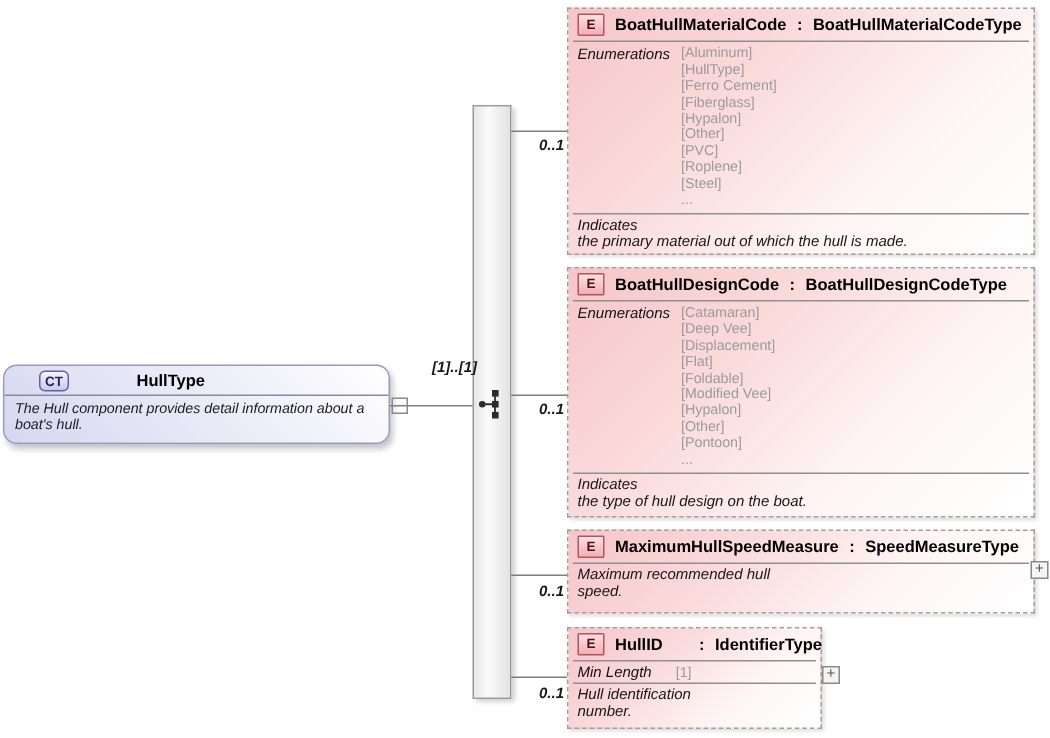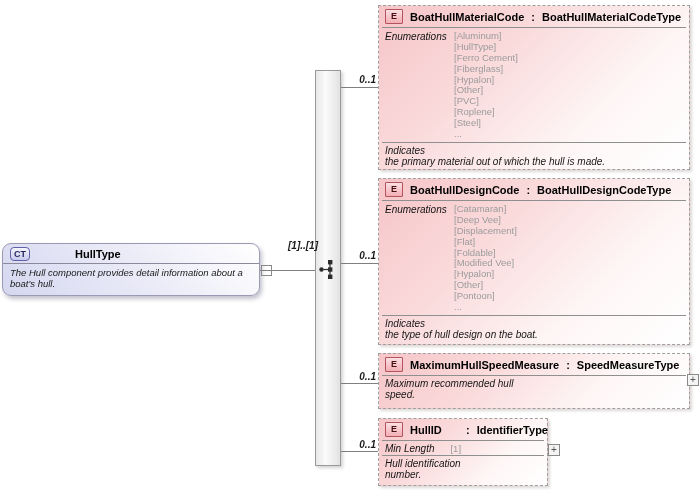--- a/index.html
+++ b/index.html
@@ -7,21 +7,21 @@
     position:relative; width:700px; height:492px; background:#ffffff;
     font-family:"Liberation Sans", sans-serif; overflow:hidden;
   }
   
   .hline { position:absolute; height:1px; background:#7f7f7f; z-index:1; }
   
   .card {
     position:absolute; font-size:10px; font-style:italic; font-weight:bold;
     color:#1a1a1a; z-index:3; line-height:11px;
   }
-  .card-right { width:34px; text-align:right; left:342px; }
+  .card-right { width:34px; text-align:right; left:342px;margin-top:18px; }
   .root-card  { left:276px; top:240px; width:42px; text-align:right; }
   
   .bar {
     position:absolute; left:315px; top:70px; width:26px; height:396px;
     box-sizing:border-box; border:1px solid #9a9a9a;
     background:linear-gradient(to right,#e7e7e7 0%,#fbfbfb 40%,#e2e2e2 100%);
     box-shadow:2px 2px 3px rgba(130,130,130,0.35); z-index:2;
   }
   .seq-icon { position:absolute; left:318px; top:259px; z-index:3; }
   
@@ -34,21 +34,21 @@
   .toggle.plus  { background:#f4f4f4; width:12px; height:12px; line-height:10px; }
   
   .ct-box {
     position:absolute; left:2px; top:243px; width:258px; height:53px;
     box-sizing:border-box; border:1px solid #9a9ab4; border-radius:9px;
     background:linear-gradient(225deg,#ffffff 0%,#ececf8 45%,#d5d7f0 100%);
     box-shadow:2px 3px 4px rgba(120,120,145,0.45); z-index:2;
   }
   .ct-title-row {
     display:flex; align-items:center; gap:6px; height:18px;
-    padding:1px 7px 0 7px; border-bottom:1px solid #8a8a9c;
+    padding:1px 7px 0 23px; border-bottom:1px solid #8a8a9c;
   }
   .ct-badge {
     display:inline-block; padding:0 3px; height:12px; line-height:12px;
     font-size:9px; font-weight:bold; color:#26265e;
     border:1px solid #6161aa; border-radius:4px;
     background:linear-gradient(#f5f5fd,#c8caec);
   }
   .ct-name { font-size:11px; font-weight:bold; color:#000;margin-left:39px; }
   .ct-desc {
     padding:3px 7px 0 7px; font-size:9.5px; line-height:11px;

